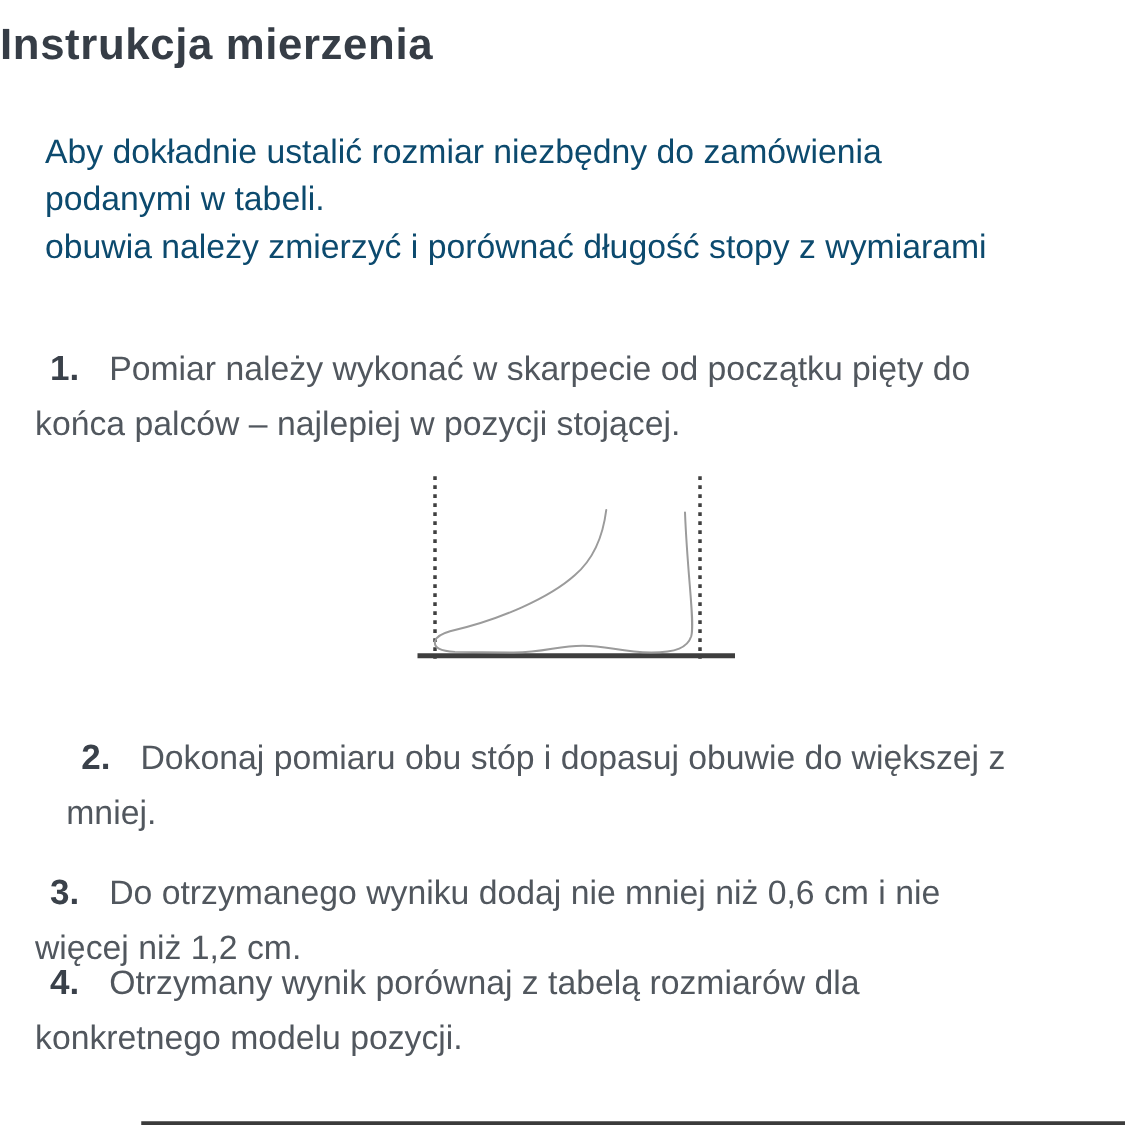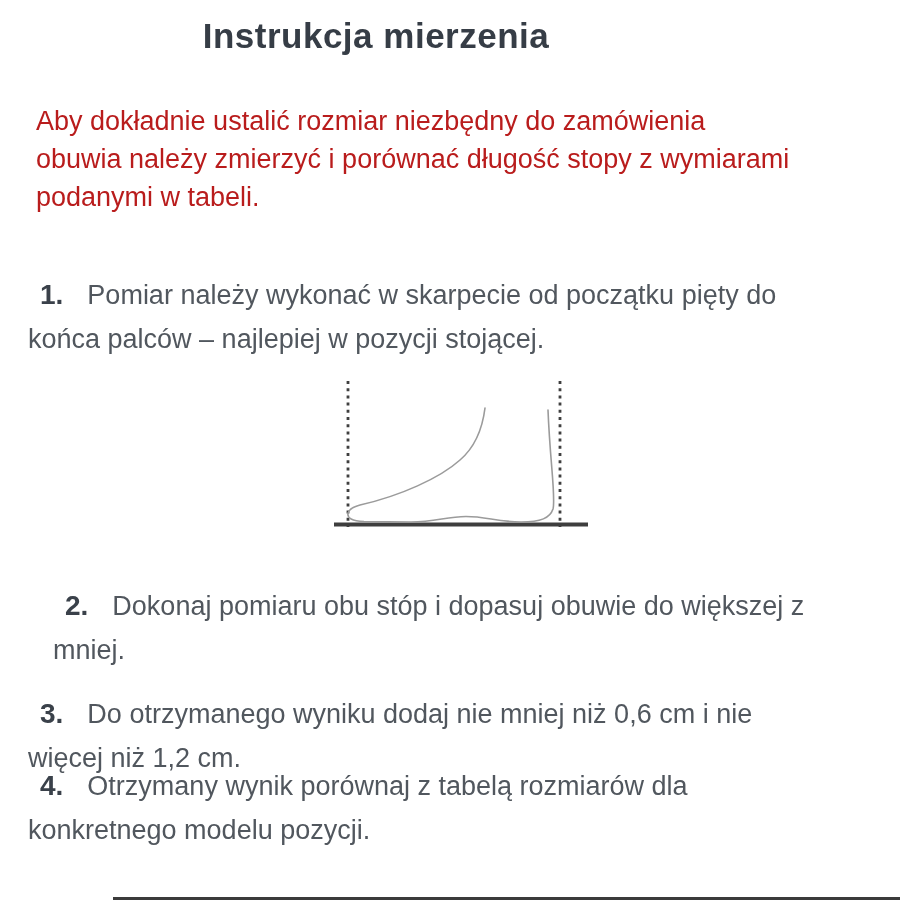--- a/index.html
+++ b/index.html
@@ -9,32 +9,31 @@
     font-family: "Liberation Sans", "DejaVu Sans", sans-serif;
     position: relative;
     overflow: hidden;
     color: #51575e;
   }
   .abs { position: absolute; }
 
   .page-title {
     top: 16px; left: 0; width: 752px;
     margin: 0;
-    text-align: center;
     font-size: 35px;
     font-weight: 800;
     letter-spacing: 0.5px;
     color: #363d46;
   }
 
   .intro {
     top: 102px; left: 36px;
     font-size: 27px;
     line-height: 38px;
-    color: #b91c1c;
+    color: #0c4a6e;
   }
   .intro .line { white-space: nowrap; }
 
   .step {
     left: 28px;
     font-size: 27px;
     line-height: 44px;
     color: #51575e;
   }
   .step .l1 { white-space: nowrap; }
@@ -64,22 +63,22 @@
     background: #3b3b3b;
   }
 </style>
 </head>
 <body>
 
 <h1 class="abs page-title">Instrukcja mierzenia</h1>
 
 <div class="abs intro">
   <div class="line">Aby dokładnie ustalić rozmiar niezbędny do zamówienia</div>
+  <div class="line">podanymi w tabeli.</div>
   <div class="line">obuwia należy zmierzyć i porównać długość stopy z wymiarami</div>
-  <div class="line">podanymi w tabeli.</div>
 </div>
 
 <div class="abs step step-1">
   <div class="l1">
     <span class="step-num">1.</span><span>Pomiar należy wykonać w skarpecie od początku pięty do</span>
   </div>
   <div class="l2">końca palców – najlepiej w pozycji stojącej.</div>
 </div>
 
 <figure class="abs diagram">

